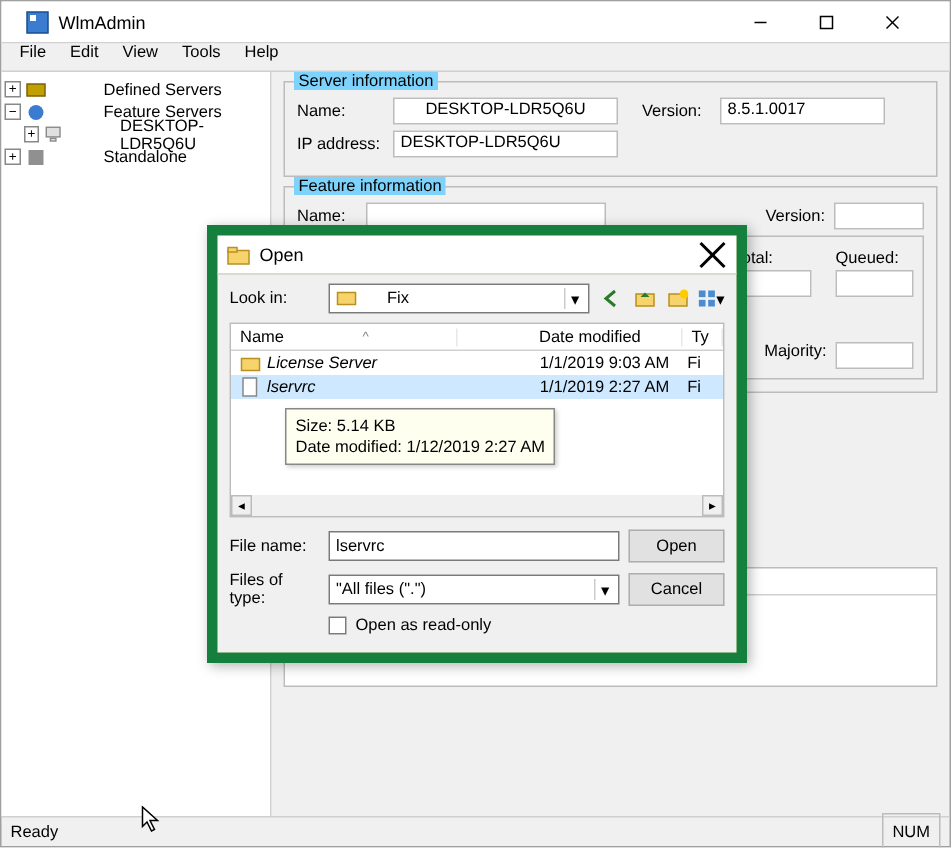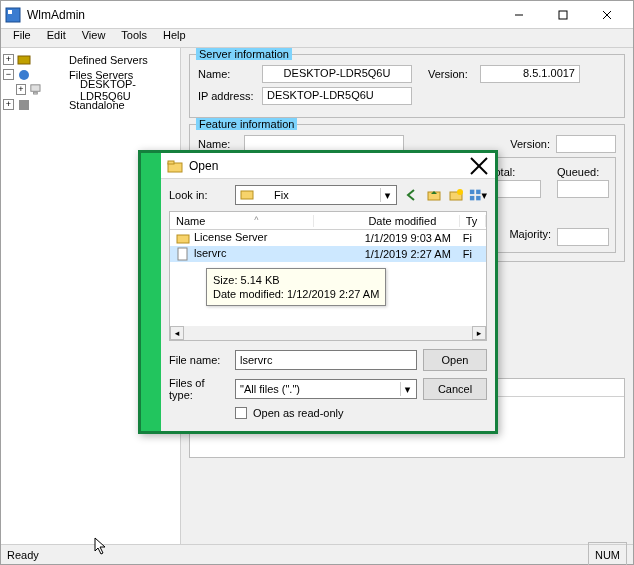--- a/index.html
+++ b/index.html
@@ -1,20 +1,20 @@
 <!DOCTYPE html>
 <html><head>
 <meta charset="utf-8">
 <style>
 * { margin: 0; padding: 0; box-sizing: border-box; font-family: "Segoe UI", Tahoma, sans-serif; font-size: 11px; }
 body { background: #f0f0f0; width: 634px; height: 565px; overflow: hidden; position: relative; }
 
 
 .window { width: 634px; height: 565px; background: #f0f0f0; border: 1px solid #a0a0a0; display: flex; flex-direction: column; }
-.titlebar { height: 28px; background: #fff; display: flex; align-items: center; padding: 0 4px; border-bottom: 1px solid #d0d0d0; }
+.titlebar { height: 28px; background: #fff; display: flex; align-items: center; padding: 0 16px; border-bottom: 1px solid #d0d0d0; }
 .titlebar .icon { width: 16px; height: 16px; margin-right: 6px; }
 .titlebar .icon svg { width: 16px; height: 16px; }
 .titlebar .title { flex: 1; font-size: 12px; }
 .titlebar .win-btn { width: 44px; height: 28px; display: flex; align-items: center; justify-content: center; font-size: 10px; }
 .titlebar .win-btn svg { width: 10px; height: 10px; }
 
 .menubar { height: 19px; background: #f0f0f0; display: flex; padding: 0 4px; border-bottom: 1px solid #d0d0d0; }
 .menubar .item { padding: 0 8px; font-size: 11px; }
 
 .body { flex: 1; display: flex; }
@@ -40,21 +40,21 @@
 
 .status { height: 20px; border-top: 1px solid #d0d0d0; display: flex; align-items: center; padding: 0 6px; }
 .status .spacer2 { flex: 1; }
 .status .cell { border: 1px solid #bcbcbc; padding: 12px 6px; font-size: 11px; height: 16px; display: flex; align-items: center; }
 
 
 .cursor { position: absolute; left: 94px; top: 537px; pointer-events: none; }
 .cursor svg { width: 14px; height: 18px; }
 
 
-.open-dlg { position: absolute; left: 138px; top: 150px; width: 360px; background: #22c55e; border: 3px solid #15803d; box-shadow: 2px 2px 8px rgba(0,0,0,0.3); display: flex; flex-direction: column; padding-left: 20px; }
+.open-dlg { position: absolute; left: 138px; top: 150px; width: 360px; background: #4d7c0f; border: 7px solid #15803d; box-shadow: 2px 2px 8px rgba(0,0,0,0.3); display: flex; flex-direction: column; }
 .dlg-title { height: 26px; background: #fff; display: flex; align-items: center; padding: 0 6px; border-bottom: 1px solid #d8d8d8; }
 .dlg-title .icon { width: 16px; height: 16px; margin-right: 6px; }
 .dlg-title .txt { flex: 1; font-size: 12px; }
 .dlg-title .close { width: 20px; height: 20px; display: flex; align-items: center; justify-content: center; }
 
 .dlg-body { padding: 6px 8px; background: #f0f0f0; }
 .dlg-row { display: flex; align-items: center; gap: 6px; margin-bottom: 6px; }
 .dlg-row .lbl2 { width: 60px; font-size: 11px; }
 .combo { border: 1px solid #7a7a7a; background: #fff; height: 20px; display: flex; align-items: center; padding: 0 4px; gap: 20px; flex: 1; position: relative; }
 .combo .arrow { position: absolute; right: 2px; top: 2px; width: 14px; height: 14px; border-left: 1px solid #ccc; display: flex; align-items: center; justify-content: center; }
@@ -64,21 +64,21 @@
 .file-list { border: 1px solid #bcbcbc; background: #fff; height: 130px; position: relative; overflow: hidden; }
 .fl-head { display: flex; border-bottom: 1px solid #d0d0d0; height: 18px; align-items: center; background: #fff; }
 .fl-head .col { padding: 0 6px; font-size: 11px; border-right: 1px solid #e8e8e8; }
 .fl-head .col.name { width: 180px; display: flex; }
 .fl-head .col.name .sort { margin: 0 auto; font-size: 9px; color: #888; }
 .fl-head .col.date { width: 120px; margin-left: 48px; }
 .fl-head .col.ty { width: 30px; }
 .fl-row { display: flex; height: 16px; align-items: center; }
 .fl-row.sel { background: #cde8ff; }
 .fl-row .cell2 { padding: 0 6px; font-size: 11px; white-space: nowrap; overflow: hidden; }
-.fl-row .cell2.name { width: 180px; display: flex; align-items: flex-start; gap: 4px; }
+.fl-row .cell2.name { width: 180px; display: flex; align-items: center; gap: 4px; font-style: italic; }
 .fl-row .cell2.date { width: 120px; text-align: right; }
 .fl-row .cell2.ty { width: 30px; }
 .fi { width: 14px; height: 14px; display: inline-flex; }
 .tooltip { position: absolute; left: 36px; top: 56px; background: #fffff0; border: 1px solid #888; padding: 4px 6px; font-size: 11px; line-height: 14px; box-shadow: 1px 1px 3px rgba(0,0,0,0.2); }
 .hscroll { position: absolute; left: 0; right: 0; bottom: 0; height: 14px; background: #f0f0f0; display: flex; justify-content: space-between; }
 .hscroll .sbtn { width: 14px; height: 14px; border: 1px solid #bcbcbc; display: flex; align-items: center; justify-content: center; font-size: 9px; }
 
 .input2 { border: 1px solid #7a7a7a; background: #fff; height: 20px; padding: 1px 4px; font-size: 11px; flex: 1; }
 .btn { border: 1px solid #adadad; background: #e1e1e1; height: 22px; width: 64px; font-size: 11px; }
 .chk { width: 12px; height: 12px; border: 1px solid #7a7a7a; background: #fff; }
@@ -138,21 +138,21 @@
           </span>
         <span class="label">Defined Servers</span>
       </div>
       <div class="tree-row">
         <span class="exp">−</span>
         <span class="ticon subnet">
             <svg viewBox="0 0 14 14">
               <circle cx="7" cy="7" r="5"></circle>
             </svg>
           </span>
-        <span class="label">Files Servers</span>
+        <span class="label">Feature Servers</span>
       </div>
       <div class="tree-row">
         <span class="spacer"></span>
         <span class="exp">+</span>
         <span class="ticon desktop">
             <svg viewBox="0 0 14 14">
               <rect x="2" y="2" width="10" height="7"></rect>
               <rect x="5" y="10" width="4" height="2" fill="#888"></rect>
             </svg>
           </span>
@@ -169,21 +169,21 @@
       </div>
     </div>
 
     <div class="right">
       <div class="group">
         <span class="legend">Server information</span>
         <div class="row">
           <span class="lbl" style="width:58px">Name:</span>
           <span class="field" style="width:150px;text-align:center">DESKTOP-LDR5Q6U</span>
           <span class="lbl" style="width:46px;margin-left:10px">Version:</span>
-          <span class="field" style="width:100px;text-align:right">8.5.1.0017</span>
+          <span class="field" style="width:110px;text-align:left">8.5.1.0017</span>
         </div>
         <div class="row">
           <span class="lbl" style="width:58px">IP address:</span>
           <span class="field" style="width:150px">DESKTOP-LDR5Q6U</span>
         </div>
       </div>
 
       <div class="group" style="flex:0 0 auto">
         <span class="legend">Feature information</span>
         <div class="row">

